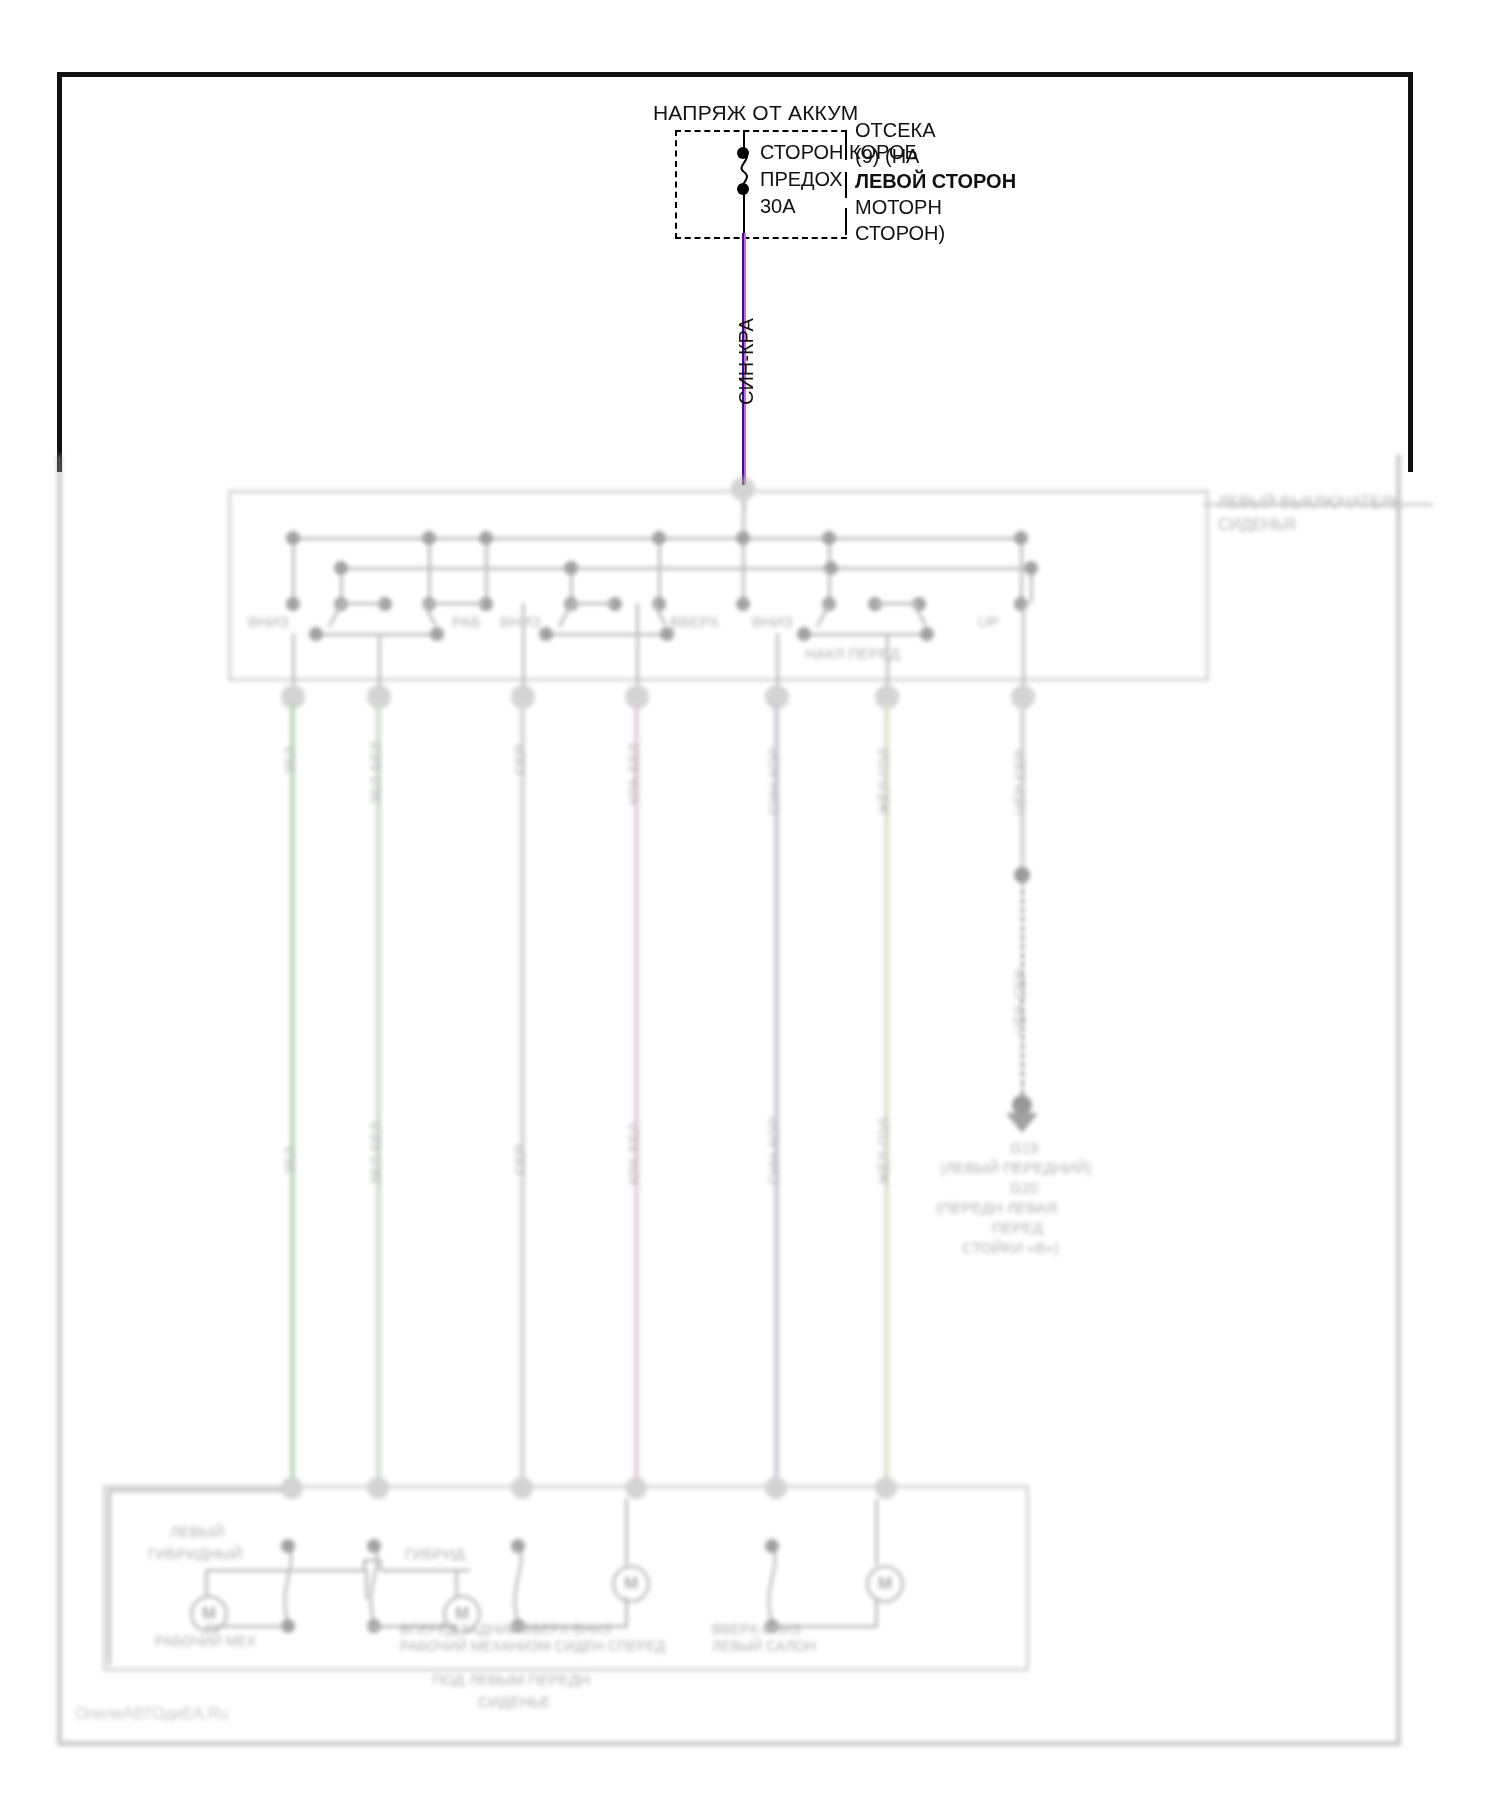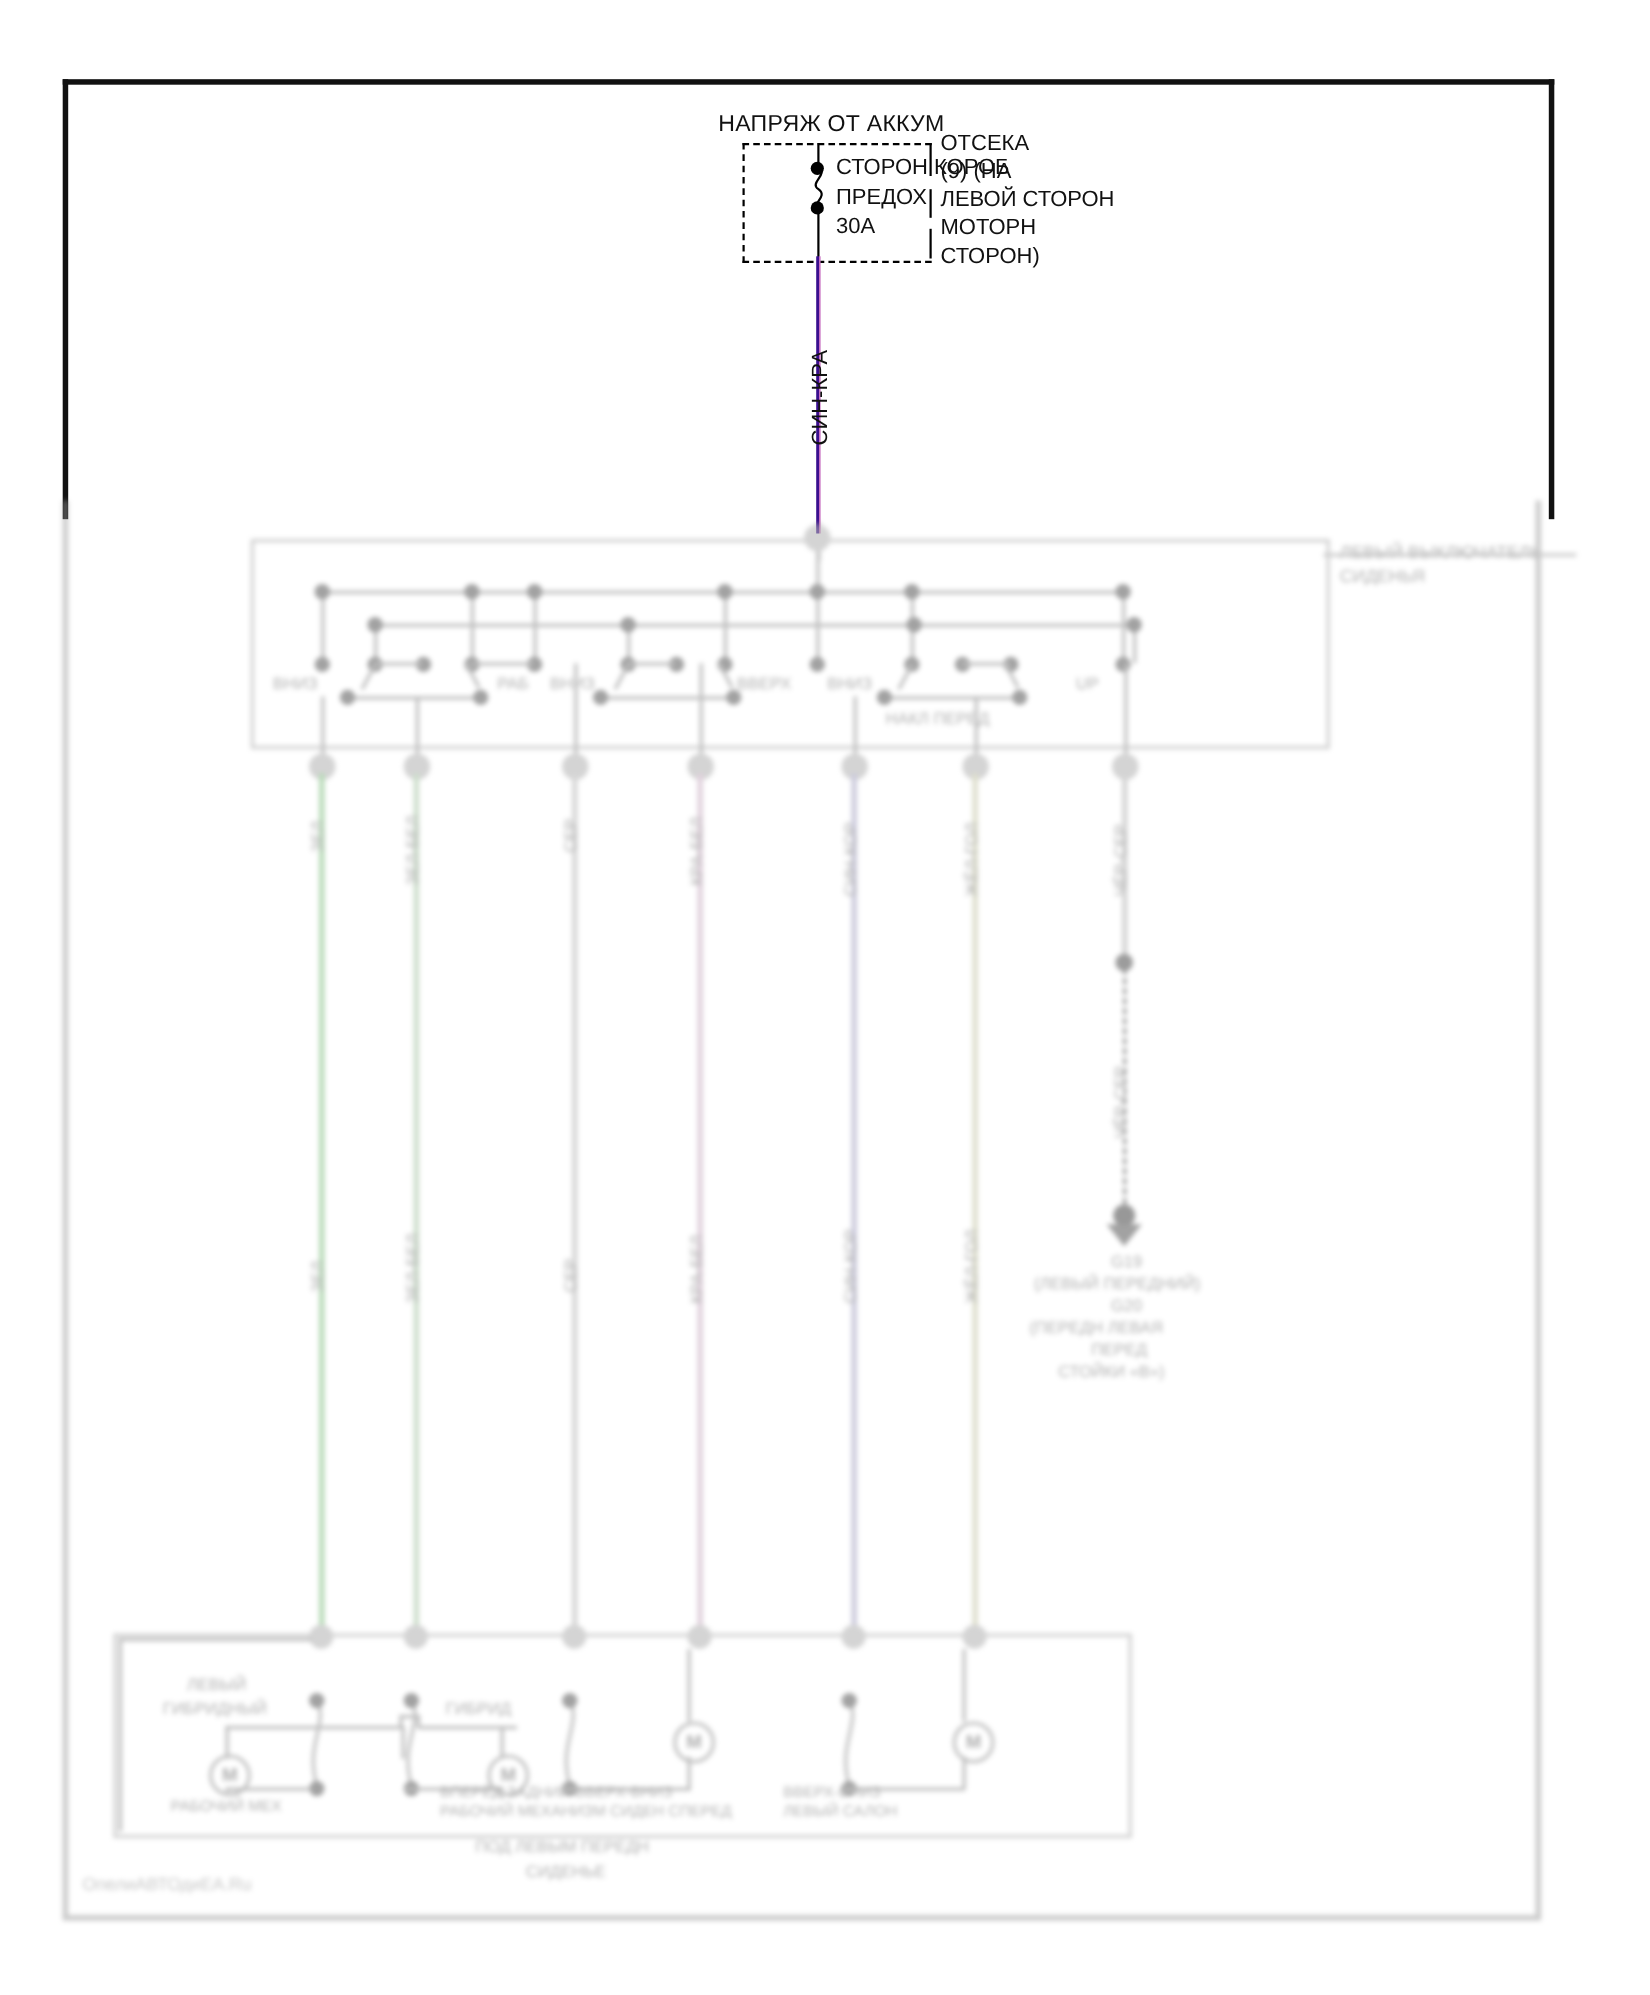--- a/index.html
+++ b/index.html
@@ -120,21 +120,21 @@
   </svg>
   <div class="dot" style="left:737px;top:147px;width:12px;height:12px;"></div>
   <div class="dot" style="left:737px;top:183px;width:12px;height:12px;"></div>
 
   <div class="txt" style="left:760px;top:141px;font-size:20px;">СТОРОН КОРОБ</div>
   <div class="txt" style="left:760px;top:168px;font-size:20px;">ПРЕДОХ</div>
   <div class="txt" style="left:760px;top:195px;font-size:20px;">30A</div>
 
   <div class="txt" style="left:855px;top:119px;font-size:20px;">ОТСЕКА</div>
   <div class="txt" style="left:855px;top:145px;font-size:20px;">(9) (НА</div>
-  <div class="txt" style="left:855px;top:170px;font-size:20px;">ЛЕВОЙ СТОРОН</div>
+  <div class="txt" style="left:855px;top:170px;font-size:20px;font-weight:bold;">ЛЕВОЙ СТОРОН</div>
   <div class="txt" style="left:855px;top:196px;font-size:20px;text-align:center;">МОТОРН</div>
   <div class="txt" style="left:855px;top:222px;font-size:20px;">СТОРОН)</div>
 
   <div class="wire-pwr" style="left:742px;top:233px;height:252px;"></div>
   <div class="vlabel" style="left:735px;top:405px;font-size:20px;">СИН-КРА</div>
 
   <div id="blurlayer">
 
     <div class="blv" style="left:57px;top:0px;height:1290px;background:#b5b5b5;width:5px;"></div>
     <div class="blv" style="left:1396px;top:0px;height:1290px;background:#b5b5b5;width:5px;"></div>

